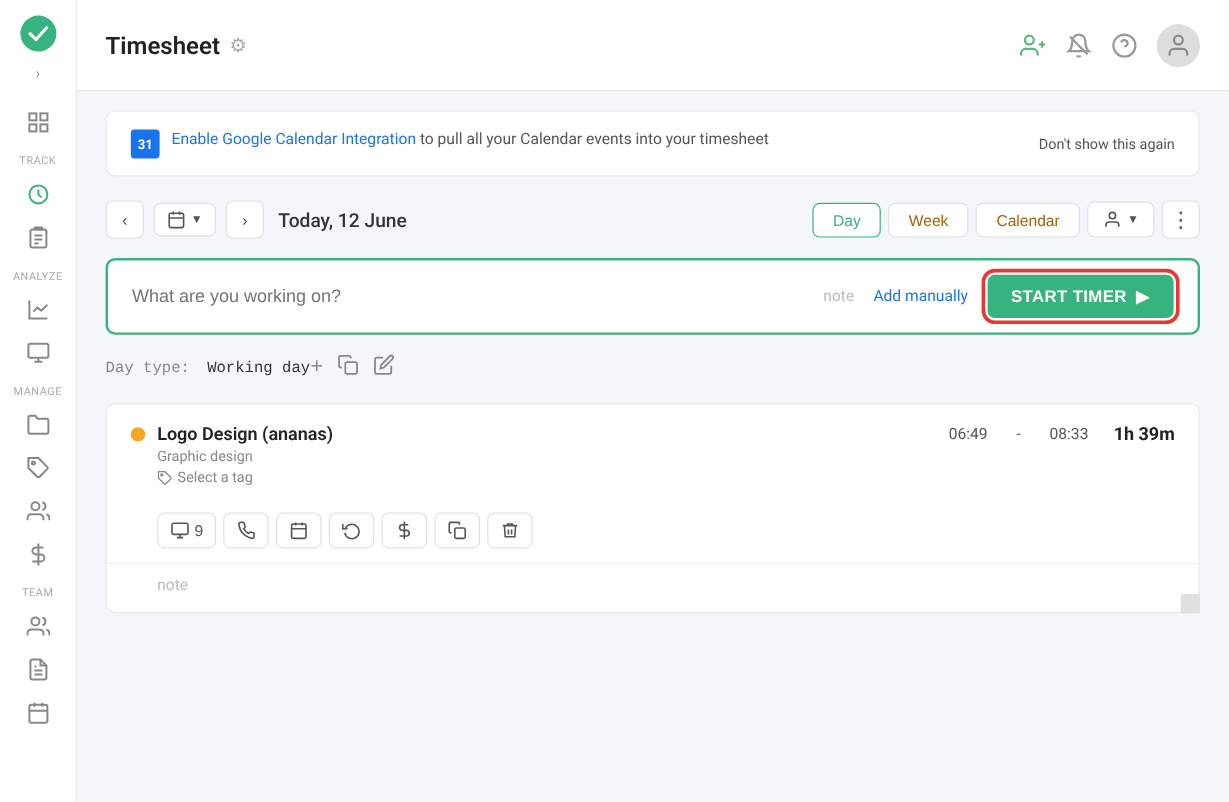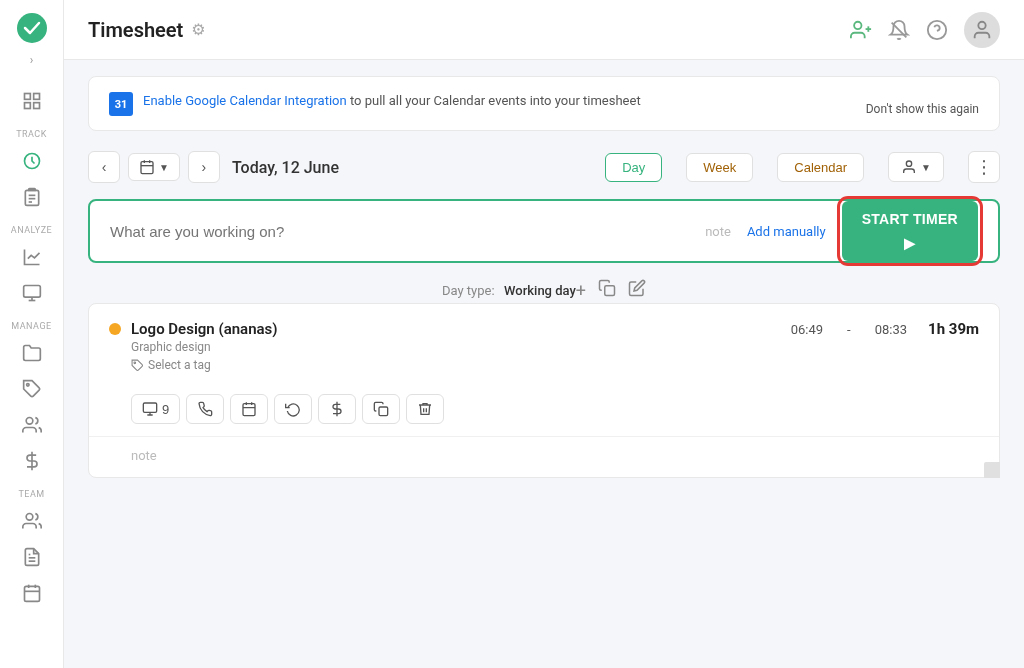--- a/index.html
+++ b/index.html
@@ -50,21 +50,21 @@
       display: flex;
       flex-direction: column;
       overflow: hidden;
     }
 
     
     .header {
       background: #fff;
       border-bottom: 1px solid #e8e8e8;
       padding: 10px 24px;
-      height: 60px;
+      height: 76px;
       display: flex;
       align-items: center;
       justify-content: space-between;
     }
     .header-left {
       display: flex;
       align-items: center;
       gap: 8px;
     }
     .header-title {
@@ -102,21 +102,21 @@
       padding: 16px 24px;
     }
 
     
     .banner {
       background: #fff;
       border: 1px solid #e8e8e8;
       border-radius: 8px;
       padding: 14px 20px;
       display: flex;
-      align-items: flex-end;
+      align-items: center;
       justify-content: space-between;
       margin-bottom: 20px;
     }
     .banner-left {
       display: flex;
       align-items: flex-start;
       gap: 10px;
     }
     .banner-cal-icon {
       background: #1a73e8;
@@ -171,21 +171,21 @@
     .date-display {
       font-size: 16px;
       font-weight: 500;
       color: #333;
       margin-left: 4px;
     }
     .view-tabs {
       margin-left: auto;
       display: flex;
       align-items: center;
-      gap: 24px;
+      gap: 6px;
     }
     .view-tab {
       padding: 6px 16px;
       border: 1px solid #e0e0e0;
       border-radius: 6px;
       background: #fff;
       cursor: pointer;
       font-size: 13px;
       color: #a16207;
     }
@@ -261,29 +261,29 @@
       font-weight: 600;
       cursor: pointer;
       display: flex;
       align-items: center;
       gap: 8px;
       white-space: nowrap;
       text-transform: uppercase;
       letter-spacing: 0.3px;
       outline: 3px solid #e53935;
       outline-offset: 2px;
-      flex-direction: column;
     }
 
     
     .day-type-row {
       display: flex;
       align-items: center;
-      justify-content: center;
-      margin-bottom: 2px;
+      justify-content: flex-start;
+      margin-bottom: 18px;
+      font-family: Liberation Mono, monospace;
     }
     .day-type-label {
       font-size: 13px;
       color: #888;
     }
     .day-type-value {
       font-size: 13px;
       color: #333;
       font-weight: 500;
       margin-left: 6px;

